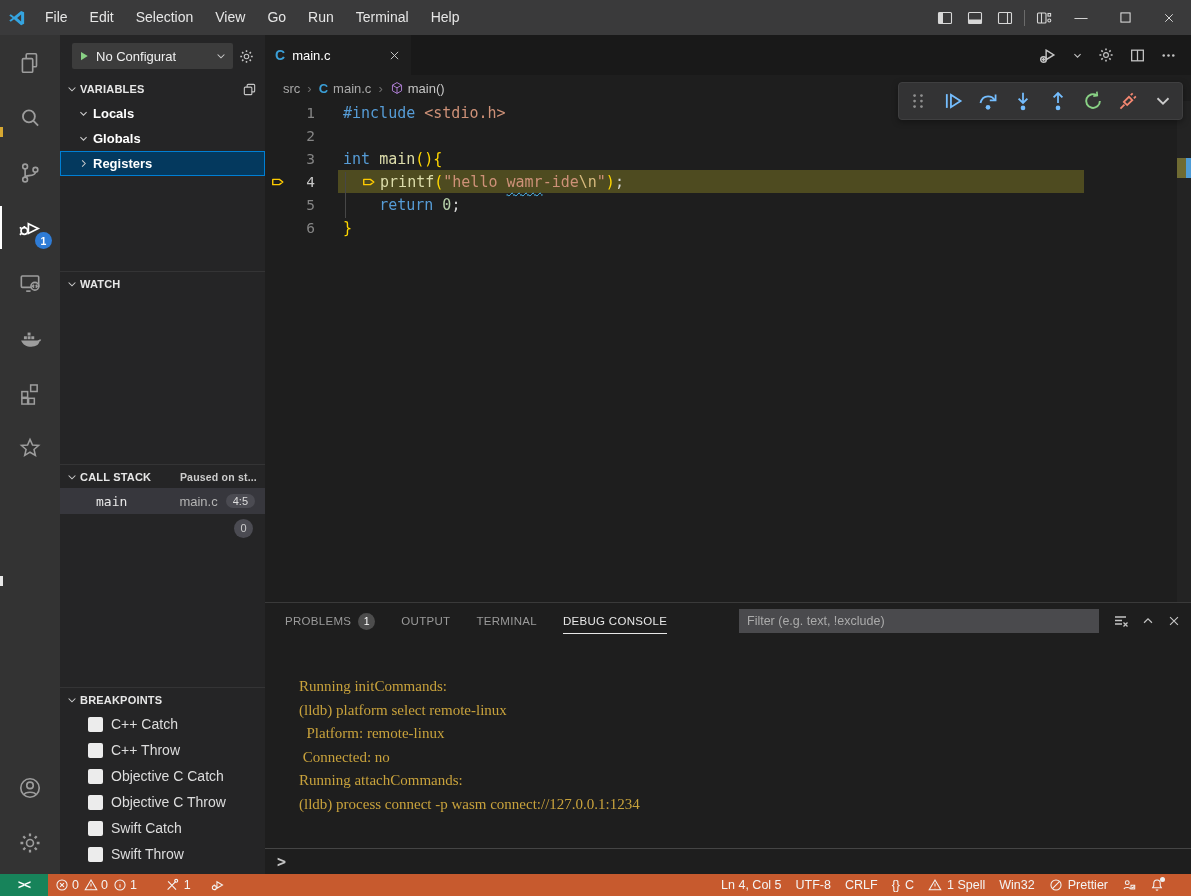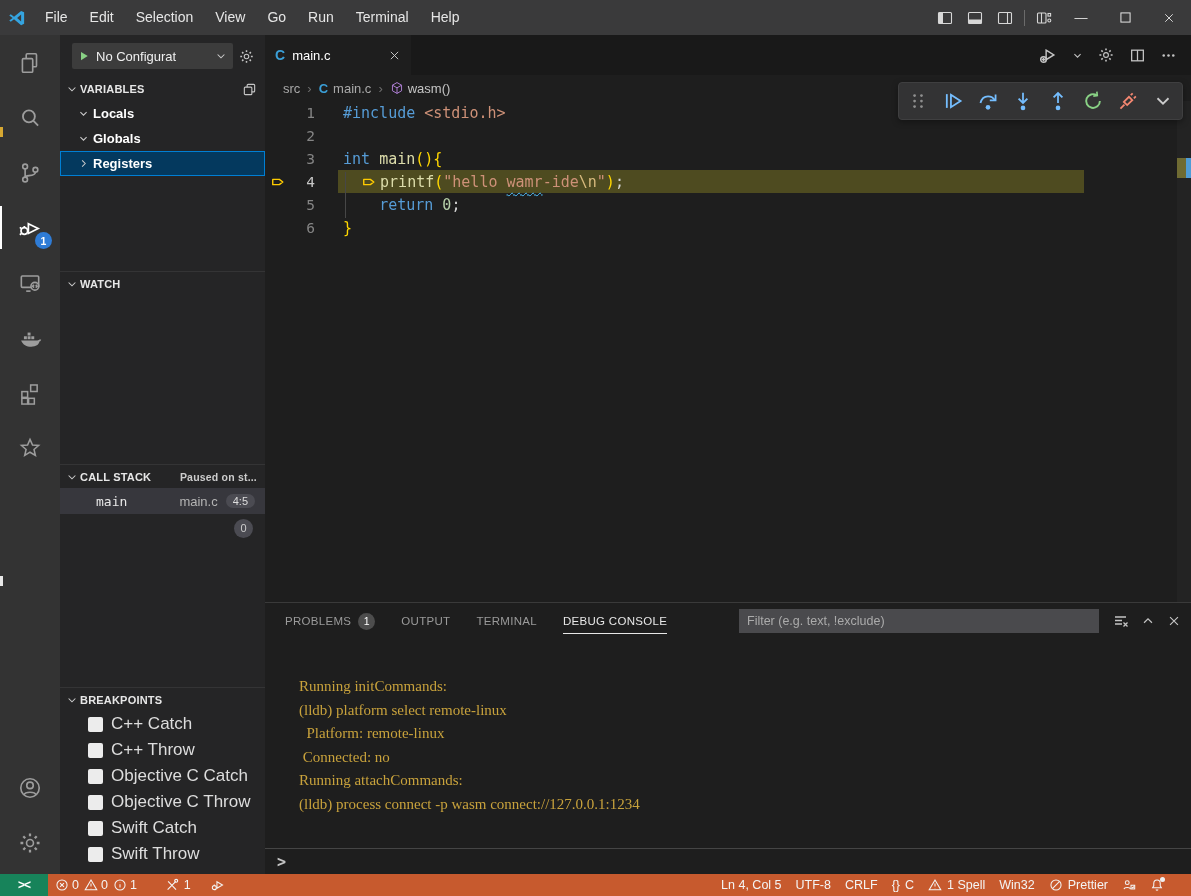--- a/index.html
+++ b/index.html
@@ -49,21 +49,21 @@
   .tree-row .chv { display:flex; margin-right:4px; color:#cccccc; }
   .tree-row.selected { background:#04395e; outline:1px solid #007fd4; outline-offset:-1px; }
   .spacer { flex:none; }
   .stack-row { height:26px; background:#37373d; display:flex; align-items:center; padding:0 10px 0 36px; flex:none; }
   .stack-name { font-family:"DejaVu Sans Mono", monospace; font-size:13px; color:#e8e8e8; flex:1; }
   .stack-file { color:#b4b4b4; font-size:13px; margin-right:8px; }
   .pill { background:#4b4b52; color:#dddddd; font-size:11px; border-radius:9px; padding:1px 7px; }
   .thread-row { height:28px; display:flex; align-items:center; justify-content:flex-end; padding-right:12px; flex:none; }
   .circle-badge { width:19px; height:19px; border-radius:50%; background:#4b4b52; color:#cccccc; font-size:11px;
     display:flex; align-items:center; justify-content:center; }
-  .bp-row { height:26px; display:flex; align-items:center; padding-left:28px; flex:none; color:#dddddd; font-weight:normal; font-size:17px; }
+  .bp-row { height:26px; display:flex; align-items:center; padding-left:28px; flex:none; color:#dddddd; font-weight:normal; font-size:14px; }
   .bp-check { width:15px; height:15px; background:#ececec; border-radius:2px; margin-right:8px; flex:none; }
 
   
   .editor-region { flex:1; display:flex; flex-direction:column; min-width:0; position:relative; background:#1e1e1e; }
   .tabbar { height:40px; background:#191919; display:flex; align-items:stretch; flex:none; }
   .tab { width:146px; background:#1e1e1e; display:flex; align-items:center; padding:0 10px; }
   .tab .langC { color:#3ba0d8; font-weight:bold; font-size:14px; margin-right:7px; }
   .tab .tab-label { color:#ffffff; font-size:13px; flex:1; }
   .tab .tab-close { color:#c5c5c5; display:flex; }
   .tab-actions { margin-left:auto; display:flex; align-items:center; gap:14px; padding-right:14px; color:#c5c5c5; }
@@ -458,21 +458,21 @@
         <span class="sep">›</span>
         <span class="langC">C</span>
         <span>main.c</span>
         <span class="sep">›</span>
         <span class="bc-icon">
           <svg width="14" height="14" viewBox="0 0 16 16" fill="none" stroke="#b180d7" stroke-width="1.1">
               <path d="M8 1.8l5.2 3v6.4L8 14.2l-5.2-3V4.8z"></path>
               <path d="M2.8 4.8L8 7.8l5.2-3M8 7.8v6.4"></path>
             </svg>
         </span>
-        <span class="crumb-main">wasm()</span>
+        <span class="crumb-main">main()</span>
       </div>
 
       <div class="code-area">
         <div id="code-lines">
             <div class="code-line">
               <div class="glyph"></div>
               <div class="lnum">1</div>
               <div class="lgap"></div>
               <div class="ltext"><span class="tok-kw">#include</span><span class="tok-plain"> </span><span class="tok-str">&lt;stdio.h&gt;</span></div>
             </div>

